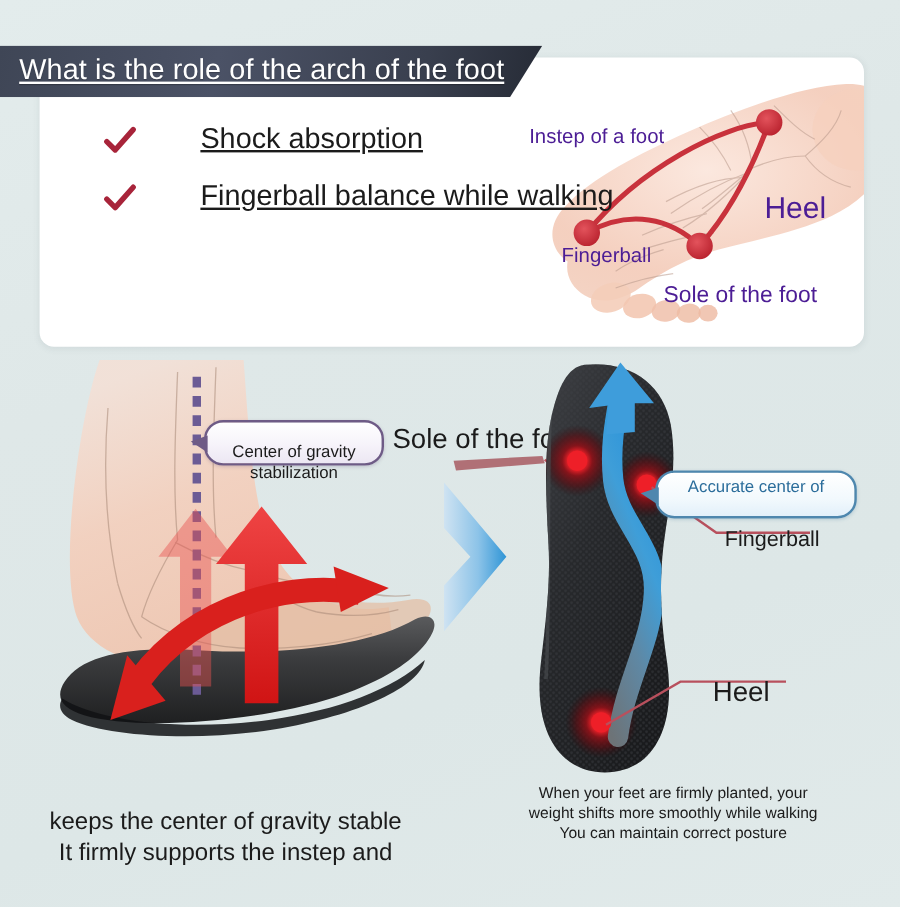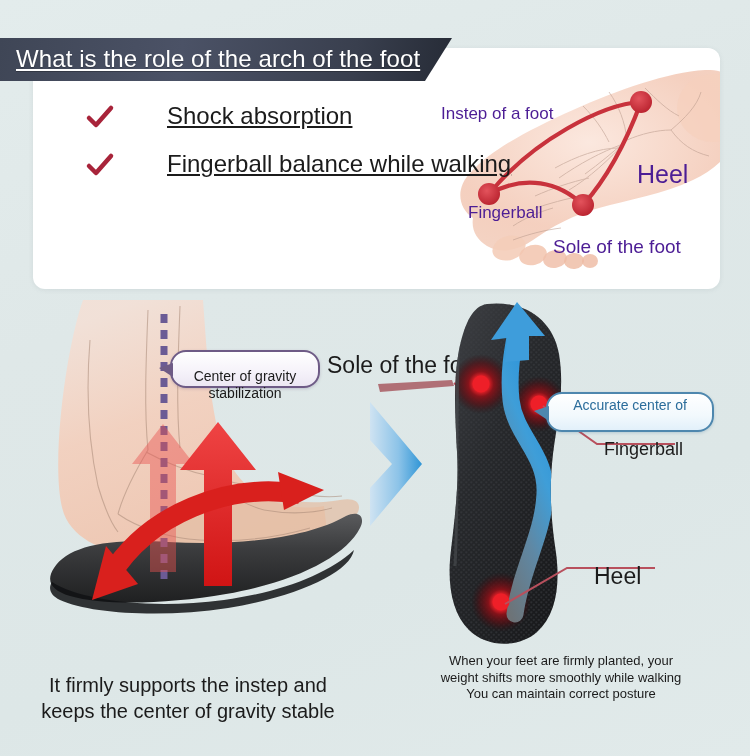--- a/index.html
+++ b/index.html
@@ -388,22 +388,22 @@
 
   <div class="lbl-fingerball2">Fingerball</div>
   <div class="lbl-heel2">Heel</div>
 
   <div class="callout callout-acc">
     <span class="tail"></span>
     <div>Accurate center of</div>
   </div>
 
   <div class="cap cap-left">
+    <div>keeps the center of gravity stable</div>
     <div>It firmly supports the instep and</div>
-    <div>keeps the center of gravity stable</div>
   </div>
 
   <div class="cap cap-right">
     <div>When your feet are firmly planted, your</div>
     <div>weight shifts more smoothly while walking</div>
     <div>You can maintain correct posture</div>
   </div>
 
 </div>
 

